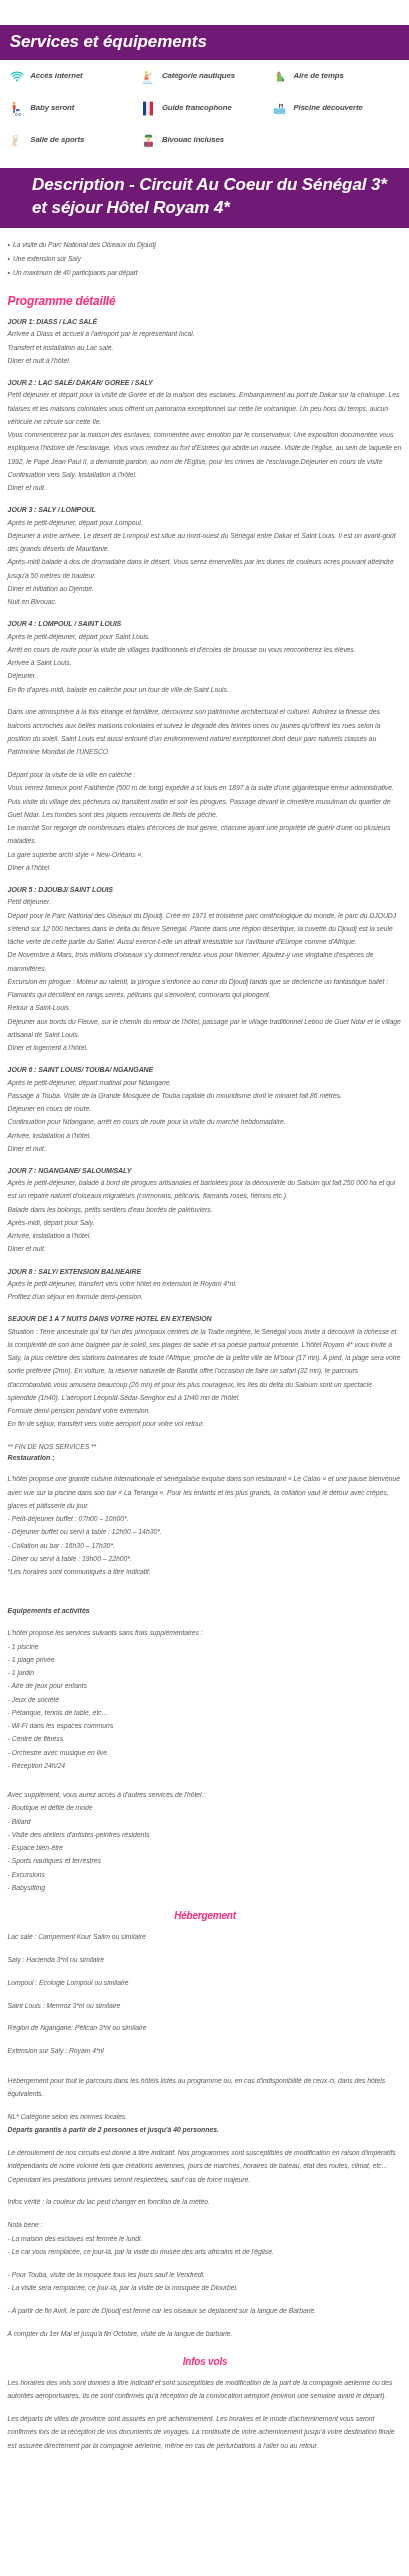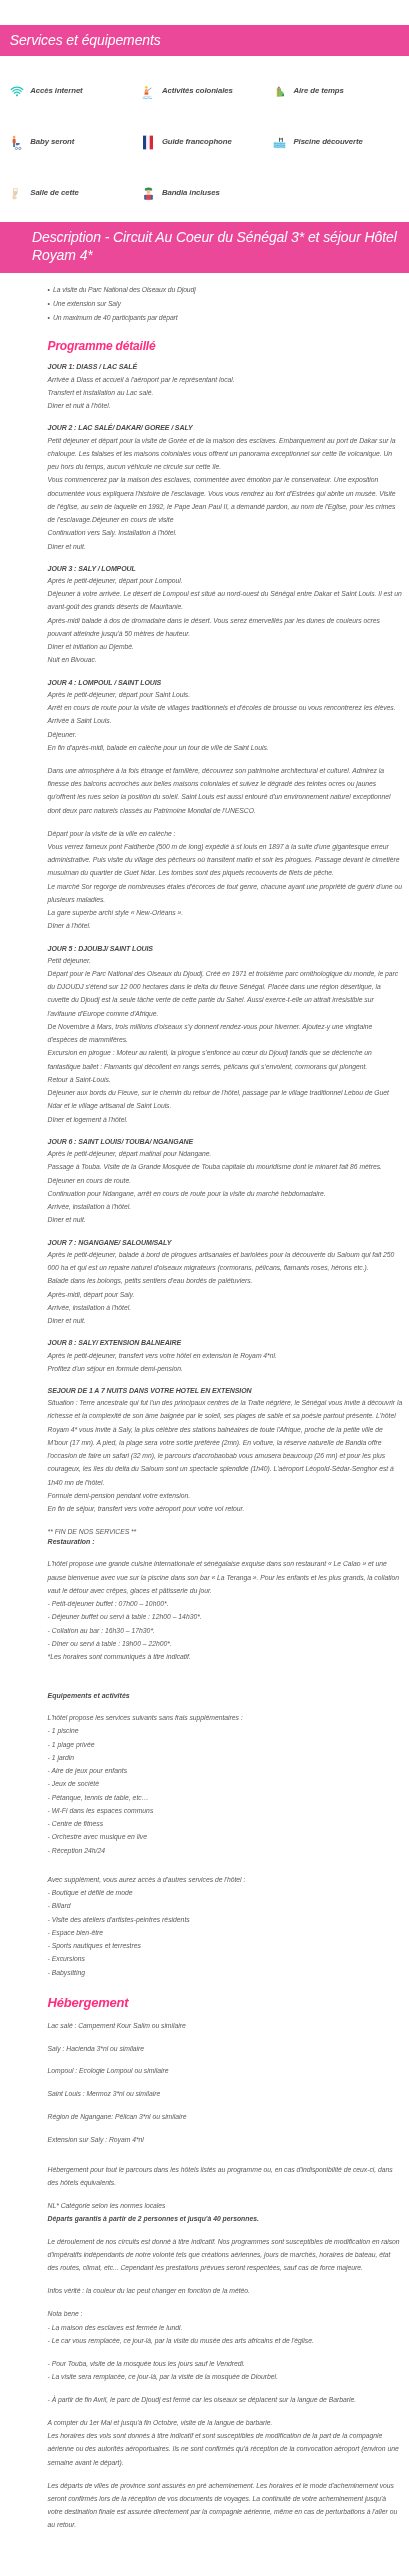--- a/index.html
+++ b/index.html
@@ -14,46 +14,45 @@
     color: #555555;
   }
   .page {
     width: 410px;
     position: relative;
     padding-top: 25px;
   }
 
   
   .banner {
-    background: #ec4899;
+    background: #701a75;
     color: #ffffff;
     padding: 6px 9.7px 7px 9.7px;
-    font-size: 14px;
-    font-weight: 400;
+    font-size: 17px;
+    font-weight: 700;
     font-style: italic;
     line-height: 1.32;
     letter-spacing: -0.1px;
   }
   .banner--tall { padding-bottom: 8.7px; padding-left: 32px; }
 
   
   .services {
     padding: 7.6px 7.6px 5.4px 7.6px;
   }
   .services-row {
     display: flex;
     width: 100%;
   }
   .service {
     display: flex;
     align-items: flex-start;
     width: 33.3333%;
     margin-bottom: 8.7px;
     min-height: 23px;
-    margin-top: 19px;
   }
   .service-icon {
     width: 18.4px;
     flex: 0 0 18.4px;
     height: 18.4px;
     margin-right: 4.3px;
     display: flex;
     align-items: center;
     justify-content: center;
     font-size: 12.4px;
@@ -65,21 +64,20 @@
     font-weight: 600;
     color: #4b4b4b;
     padding-top: 3.2px;
     letter-spacing: -0.1px;
     white-space: nowrap;
   }
 
   
   .content {
     padding: 0 7.6px;
-    margin-left: 40px;
   }
   .bullets {
     margin: 9.7px 0 5.4px 0;
     padding: 0;
     list-style: none;
   }
   .bullets li {
     font-size: 6.8px;
     font-style: italic;
     color: #5a5a5a;
@@ -149,25 +147,26 @@
     font-size: 6.8px;
     font-style: italic;
     font-weight: 700;
     color: #4a4a4a;
     line-height: 1.95;
     margin: 0;
   }
 
   h3.pink-sm {
     color: #ff2d7e;
-    font-size: 13px;
+    font-size: 10px;
     font-weight: 700;
     font-style: italic;
     margin: 16px 0 8.7px 0;
     letter-spacing: -0.2px;
+    text-align: center;
   }
 </style>
 </head>
 <body>
 
 <div class="page">
 
   <div class="banner">Services et équipements</div>
 
   <div class="services">
@@ -188,21 +187,21 @@
         <span class="service-icon">
           <svg width="14" height="15" viewBox="0 0 24 26" aria-hidden="true">
             <circle cx="9" cy="4" r="2.4" fill="#f7c948"></circle>
             <path d="M9 7c2 0 3 1.4 3 3l.6 4H6l.6-4c0-1.6 1-3 2.4-3z" fill="#f4a261"></path>
             <rect x="6" y="13.5" width="6.5" height="3.2" fill="#e4572e"></rect>
             <path d="M12 9.5L18 5" stroke="#7b8a9b" stroke-width="1.4"></path>
             <rect x="4" y="18.5" width="14" height="1.8" rx="0.9" fill="#cfd8e3"></rect>
             <path d="M3 23q2-1.4 4 0t4 0 4 0 4 0" stroke="#3eb8f0" stroke-width="1.4" fill="none"></path>
           </svg>
         </span>
-        <span class="service-label">Activités coloniales</span>
+        <span class="service-label">Catégorie nautiques</span>
       </div>
 
       <div class="service">
         <span class="service-icon">
           <svg width="14" height="15" viewBox="0 0 24 26" aria-hidden="true">
             <path d="M7 6l3-4 3 4z" fill="#e4456b"></path>
             <rect x="6.5" y="6" width="7" height="14" fill="#5bb85b"></rect>
             <rect x="7" y="8" width="1.3" height="12" fill="#f2b134"></rect>
             <rect x="10" y="8" width="1.3" height="12" fill="#f2b134"></rect>
             <path d="M13.5 9l5 5v6h-5z" fill="#6fbf6f"></path>
@@ -257,34 +256,34 @@
     <div class="services-row">
       <div class="service">
         <span class="service-icon">
           <svg width="14" height="15" viewBox="0 0 24 26" aria-hidden="true">
             <path d="M6 4h7v7c0 3-1.5 5-4 6l-4 1V9c0-3 .8-5 1-5z" fill="#f3d5b5"></path>
             <rect x="6.5" y="4.5" width="6" height="4.5" rx="0.6" fill="#fff" stroke="#d9c0a3" stroke-width="0.7"></rect>
             <path d="M8 11l1.6 1.4M10.4 11l1.6 1.4M8 14l1.6 1.4" stroke="#6fb7e8" stroke-width="1" fill="none"></path>
             <path d="M5 17c-1.6 1.6-1.6 4 0 5.6 1.8 1.6 4.6 1 6-1l1-1.6-5-4z" fill="#f3d5b5"></path>
           </svg>
         </span>
-        <span class="service-label">Salle de cette</span>
+        <span class="service-label">Salle de sports</span>
       </div>
 
       <div class="service">
         <span class="service-icon">
           <svg width="13" height="15" viewBox="0 0 22 26" aria-hidden="true">
             <path d="M4.5 6.5a6.5 4 0 0 1 13 0z" fill="#2f8f4e"></path>
             <rect x="4.5" y="6" width="13" height="1.6" rx="0.8" fill="#236e3c"></rect>
             <circle cx="11" cy="10.5" r="3.4" fill="#f4c48d"></circle>
             <path d="M5.5 15h11v9h-11z" fill="#d8434e"></path>
             <path d="M3.5 15.5h3v8h-3zM15.5 15.5h3v8h-3z" fill="#2f5fa6"></path>
           </svg>
         </span>
-        <span class="service-label">Bandia incluses</span>
+        <span class="service-label">Bivouac incluses</span>
       </div>
 
       <div class="service"></div>
     </div>
   </div>
 
   <div class="banner banner--tall">Description - Circuit Au Coeur du Sénégal 3* et séjour Hôtel Royam 4*</div>
 
   <div class="content">
     <ul class="bullets">
@@ -434,20 +433,21 @@
     <p class="body">- La maison des esclaves est fermée le lundi.</p>
     <p class="body">- Le car vous remplacée, ce jour-là, par la visite du musée des arts africains et de l'église.</p>
     <div class="gap"></div>
     <p class="body">- Pour Touba, visite de la mosquée tous les jours sauf le Vendredi.</p>
     <p class="body">- La visite sera remplacée, ce jour-là, par la visite de la mosquée de Diourbel.</p>
     <div class="gap"></div>
     <p class="body">- À partir de fin Avril, le parc de Djoudj est fermé car les oiseaux se déplacent sur la langue de Barbarie.</p>
     <div class="gap"></div>
     <p class="body">A compter du 1er Mai et jusqu'à fin Octobre, visite de la langue de barbarie.</p>
 
+    <h3 class="pink-sm">Infos vols</h3>
     <p class="body">Les horaires des vols sont donnés à titre indicatif et sont susceptibles de modification de la part de la compagnie aérienne ou des autorités aéroportuaires. Ils ne sont confirmés qu'à réception de la convocation aéroport (environ une semaine avant le départ).</p>
     <div class="gap"></div>
     <p class="body">Les départs de villes de province sont assurés en pré acheminement. Les horaires et le mode d'acheminement vous seront confirmés lors de la réception de vos documents de voyages. La continuité de votre acheminement jusqu'à votre destination finale est assurée directement par la compagnie aérienne, même en cas de perturbations à l'aller ou au retour.</p>
     <div class="gap-lg"></div>
   </div>
 
 </div>
 
 
 </body></html>

